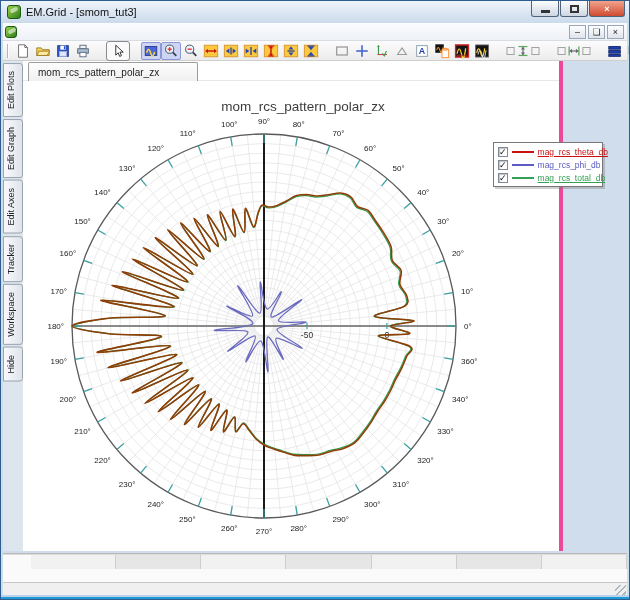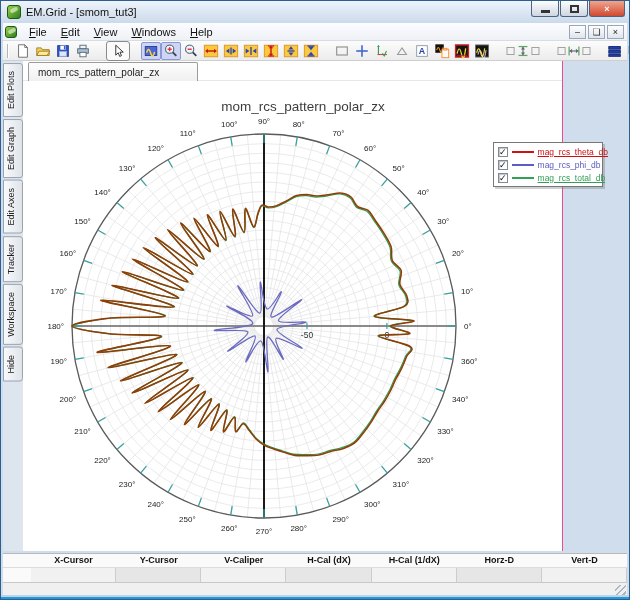--- a/index.html
+++ b/index.html
@@ -29,21 +29,21 @@
   .tbtn.wide svg{width:38px;height:16px;}
   .tbtn.selected{background:#cdd5f2;border:1px solid #8b97d8;border-radius:2px;}
   .tbtn.framed{border:1px solid #8a8a8a;border-radius:3px;background:#fafafa;width:24px;height:20px;margin:0 2px;}
   .tbtn.gap{margin-right:11px;}
   .tb-layout{display:flex;align-items:center;gap:3px;flex:0 0 auto;}
   .tb-layout-label{font-size:10px;color:#111;white-space:nowrap;overflow:hidden;max-width:34px;}
   
   .sidebar{position:absolute;left:2px;top:60px;width:20px;bottom:48px;background:#dde5ee;display:flex;flex-direction:column;gap:2px;padding-top:2px;}
   .side-tab{writing-mode:vertical-rl;transform:rotate(180deg);font-size:9px;color:#222;background:linear-gradient(90deg,#dfe4ea,#f8f9fb);border:1px solid #9aa4b0;border-radius:3px 0 0 3px;padding:7px 2px;text-align:center;flex:0 0 auto;}
   
-  .content{position:absolute;left:22px;top:60px;width:540px;bottom:48px;background:#fff;border-right:1px solid #ec4899;}
+  .content{position:absolute;left:22px;top:60px;width:540px;bottom:48px;background:#fff;border-right:4px solid #ec4899;}
   .doc-tab{position:absolute;left:5px;top:1px;width:170px;height:19px;background:linear-gradient(#fdfdfd,#f0f0f0);border:1px solid #9c9c9c;border-bottom:none;border-radius:2px 2px 0 0;font-size:10px;color:#222;display:flex;align-items:center;padding-left:9px;z-index:3;}
   .tabstrip-line{position:absolute;left:0;top:19px;right:0;height:1px;background:#e8e8e8;}
   .plot-title{position:absolute;left:0;top:38px;width:560px;text-align:center;font-size:13.5px;color:#3d3d3d;z-index:2;}
   .plot-svg{position:absolute;left:0;top:0;width:606px;height:492px;}
   
   .legend{position:absolute;left:470px;top:81px;width:110px;background:#fff;border:1px solid #777;box-shadow:2px 2px 0 rgba(120,120,120,.35);padding:3px 4px;z-index:4;display:flex;flex-direction:column;gap:2px;}
   .legend-row{display:flex;align-items:center;gap:4px;height:11px;}
   .legend-cb{width:10px;height:10px;border:1px solid #7f8a96;background:#fff;font-size:9px;line-height:9px;text-align:center;color:#111;box-shadow:inset 1px 1px 1px rgba(0,0,0,.25);}
   .legend-swatch{width:22px;height:2px;flex:0 0 auto;}
   .legend-label{font-size:8.5px;white-space:nowrap;}
@@ -75,21 +75,20 @@
           <span class="cap-glyph-max"></span>
         </span>
       <span class="cap-btn close">
           <span>×</span>
         </span>
     </span>
   </div>
 
   <div class="menubar">
     <span class="app-icon" style="width:12px;height:12px;"></span>
-    <span id="menu-items"><span class="menu-item">File</span><span class="menu-item">Edit</span><span class="menu-item">View</span><span class="menu-item">Windows</span><span class="menu-item">Help</span></span>
     <span class="mdi-controls" id="mdi-controls">
         <span class="mdi-btn">–</span>
         <span class="mdi-btn">❏</span>
         <span class="mdi-btn">×</span>
       </span>
   </div>
 
   <div class="toolbar">
     <span class="tb-grip"></span>
     <span id="toolbar-buttons" style="display:flex;align-items:center;">
@@ -492,29 +491,20 @@
         </div>
         <div class="legend-row">
           <span class="legend-cb">✓</span>
           <span class="legend-swatch" style="background: rgb(51, 160, 85);"></span>
           <span class="legend-label" style="color: rgb(51, 160, 85); text-decoration: underline;">mag_rcs_total_db</span>
         </div>
       </div>
   </div>
 
   <div class="readout">
-    <div class="readout-headers" id="readout-headers">
-        <div class="cell">X-Cursor</div>
-        <div class="cell">Y-Cursor</div>
-        <div class="cell">V-Caliper</div>
-        <div class="cell">H-Cal (dX)</div>
-        <div class="cell">H-Cal (1/dX)</div>
-        <div class="cell">Horz-D</div>
-        <div class="cell">Vert-D</div>
-      </div>
     <div class="readout-values" id="readout-values">
         <div class="cell"></div>
         <div class="cell"></div>
         <div class="cell"></div>
         <div class="cell"></div>
         <div class="cell"></div>
         <div class="cell"></div>
         <div class="cell"></div>
       </div>
   </div>

